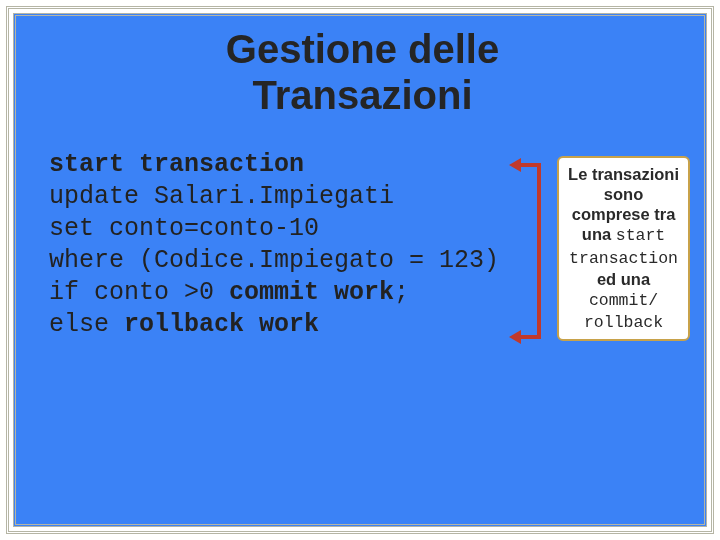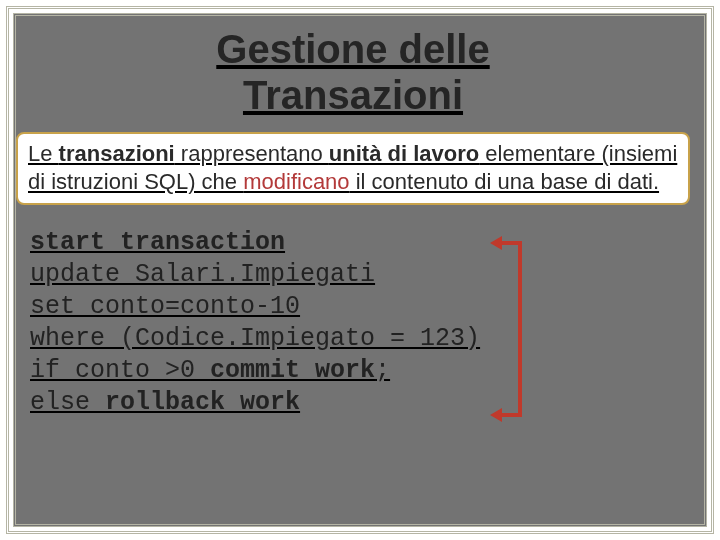--- a/index.html
+++ b/index.html
@@ -11,24 +11,23 @@
   }
   .outer {
     width: 100%; height: 100%;
     border: 3px double #b5b5a5;
     padding: 4px;
     position: relative;
   }
   .frame {
     width: 100%; height: 100%;
     border: 3px double #b5b5a5;
-    padding: 10px 14px 14px 0;
-    background: #737373;
+    padding: 10px 14px 14px 19px;
+    background: #3b82f6;
     position: relative;
-    text-decoration: underline;
   }
   .title {
     text-align: center;
     font-weight: bold;
     font-size: 40px;
     line-height: 1.15;
     color: #252525;
     margin-bottom: 14px;
   }
   .intro-box {
@@ -130,25 +129,20 @@
 <body>
 
 <div class="outer">
 <div class="frame">
 
   <div class="title">
     <span style="white-space:pre-line;">Gestione delle
 Transazioni</span>
   </div>
 
-  <div class="intro-box">
-    <p class="intro">
-      <span>Le </span><span class="b">transazioni</span><span> rappresentano </span><span class="b">unità di lavoro</span><span> elementare (insiemi di istruzioni SQL) che </span><span class="hl">modificano</span><span> il contenuto di una base di dati.</span>
-    </p>
-  </div>
 
   <div class="body-row">
 
     <div class="code-col">
 <pre class="code"><span class="kw">start transaction</span>
 <span>update Salari.Impiegati</span>
 <span>set conto=conto-10</span>
 <span>where (Codice.Impiegato = 123)</span>
 <span>if conto &gt;0 </span><span class="kw">commit work</span><span>;</span>
 <span>else </span><span class="kw">rollback work</span></pre>
@@ -157,17 +151,23 @@
     <div class="arrow-col">
       <div class="arrow">
         <div class="stem-v"></div>
         <div class="stem-top"></div>
         <div class="stem-bot"></div>
         <div class="head top"></div>
         <div class="head bot"></div>
       </div>
     </div>
 
+    <div class="note-col">
+      <div class="note">
+        <span class="b">Le transazioni sono comprese tra una </span><span class="mono">start transaction</span><span class="b"> ed una </span><span class="mono" style="white-space:pre-line;">commit/
+rollback</span>
+      </div>
+    </div>
 
   </div>
 
 </div>
 </div>
 
 </body></html>

